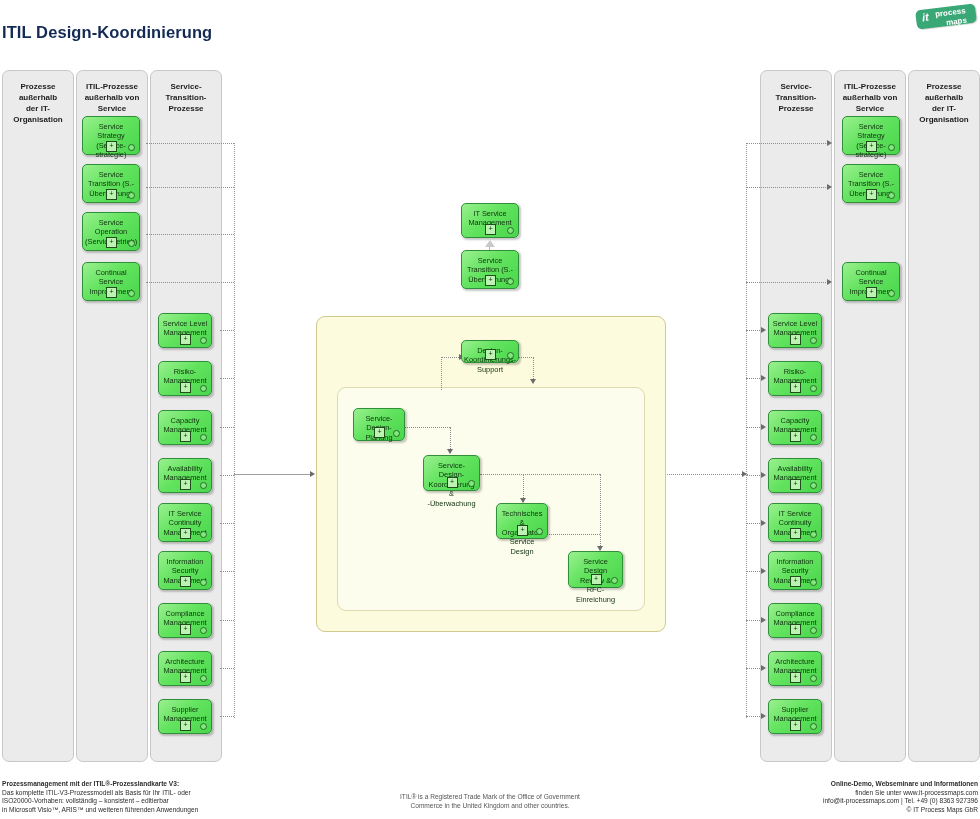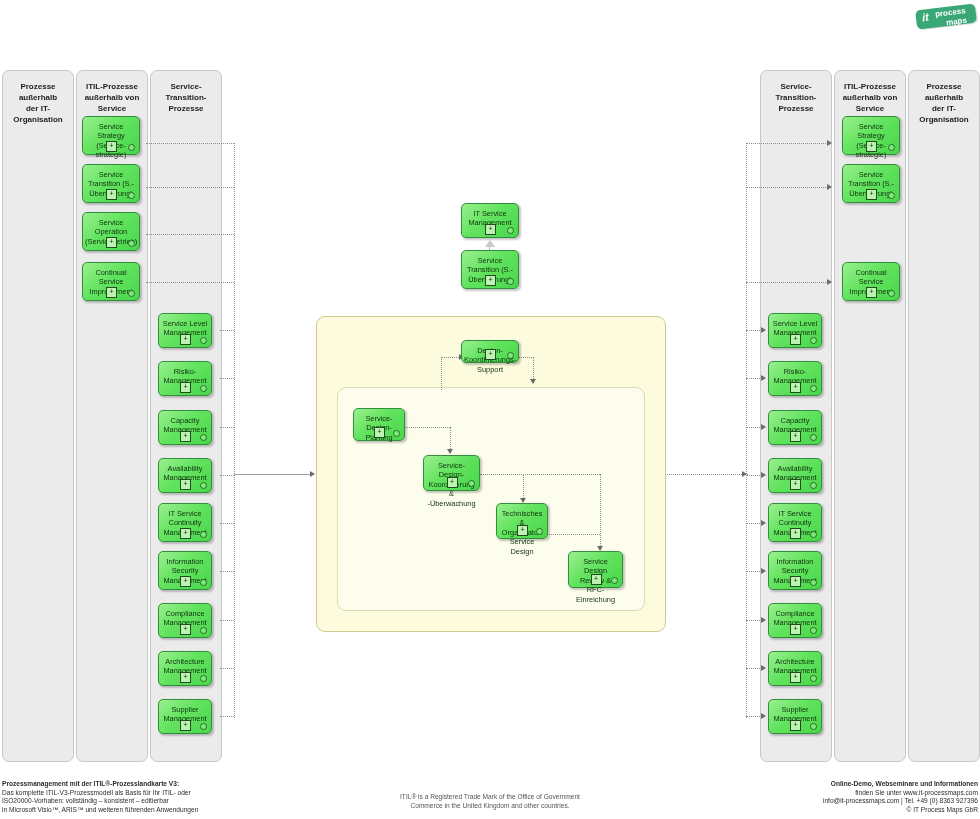--- a/index.html
+++ b/index.html
@@ -111,20 +111,21 @@
   .foot b{font-weight:bold;}
   .foot-left{left:2px;top:780px;}
   .foot-mid{left:390px;top:793px;width:200px;text-align:center;color:#555;}
   .foot-right{right:2px;top:780px;text-align:right;}
 </style>
 </head>
 <body>
 
 <div class="canvas">
 
+  <div class="page-title">ITIL Design-Koordinierung</div>
 
   <div class="logo">
     <div class="plate"></div>
     <div class="t-it">it</div>
     <div class="t-process">process</div>
     <div class="t-maps">maps</div>
   </div>
 
   <div class="lane" style="left:2px;width:70px;">
     <div class="lane-hdr">Prozesse außerhalb<br>der IT-Organisation</div>

